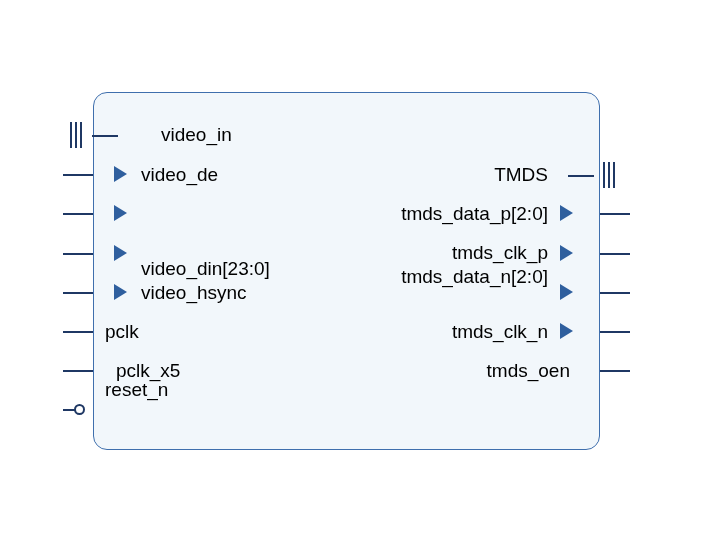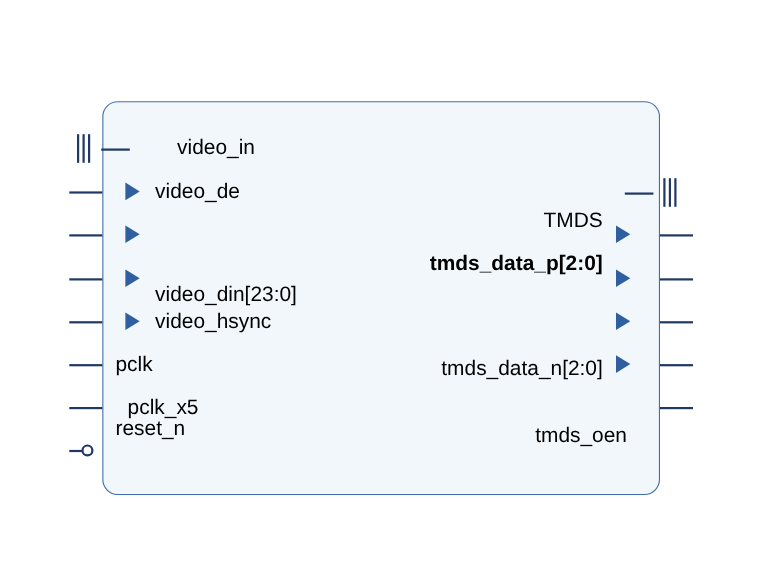--- a/index.html
+++ b/index.html
@@ -37,21 +37,21 @@
 
   
   .label {
     position: absolute;
     font-size: 19px;
     color: #000000;
     white-space: nowrap;
     line-height: 1;
   }
   .label.left  { text-align: left; }
-  .label.right { text-align: right; margin-top: 26px; }
+  .label.right { text-align: right; }
 
   
   .stub {
     position: absolute;
     height: 0;
     border-top: 2.2px solid #1f3864;
   }
 
   
   .busmark {
@@ -145,17 +145,19 @@
   <div class="stub" style="left:600px; top:253px; width:30px;"></div>
   <div class="stub" style="left:600px; top:292px; width:30px;"></div>
   <div class="stub" style="left:600px; top:331px; width:30px;"></div>
   <div class="stub" style="left:600px; top:370px; width:30px;"></div>
 
   <div class="tri" style="left:560px; top:205px;"></div>
   <div class="tri" style="left:560px; top:245px;"></div>
   <div class="tri" style="left:560px; top:284px;"></div>
   <div class="tri" style="left:560px; top:323px;"></div>
 
-  <div class="label right" style="left:300px; top:204px; width:248px;font-weight:bold;">tmds_data_p[2:0]</div>
-  <div class="label right" style="left:300px; top:300px; width:248px;">tmds_data_n[2:0]</div>
+  <div class="label right" style="left:300px; top:204px; width:248px;">tmds_data_p[2:0]</div>
+  <div class="label right" style="left:300px; top:243px; width:248px;">tmds_clk_p</div>
+  <div class="label right" style="left:300px; top:267px; width:248px;">tmds_data_n[2:0]</div>
+  <div class="label right" style="left:300px; top:322px; width:248px;">tmds_clk_n</div>
   <div class="label right" style="left:282px; top:361px; width:288px;">tmds_oen</div>
 
 </div>
 
 </body></html>

